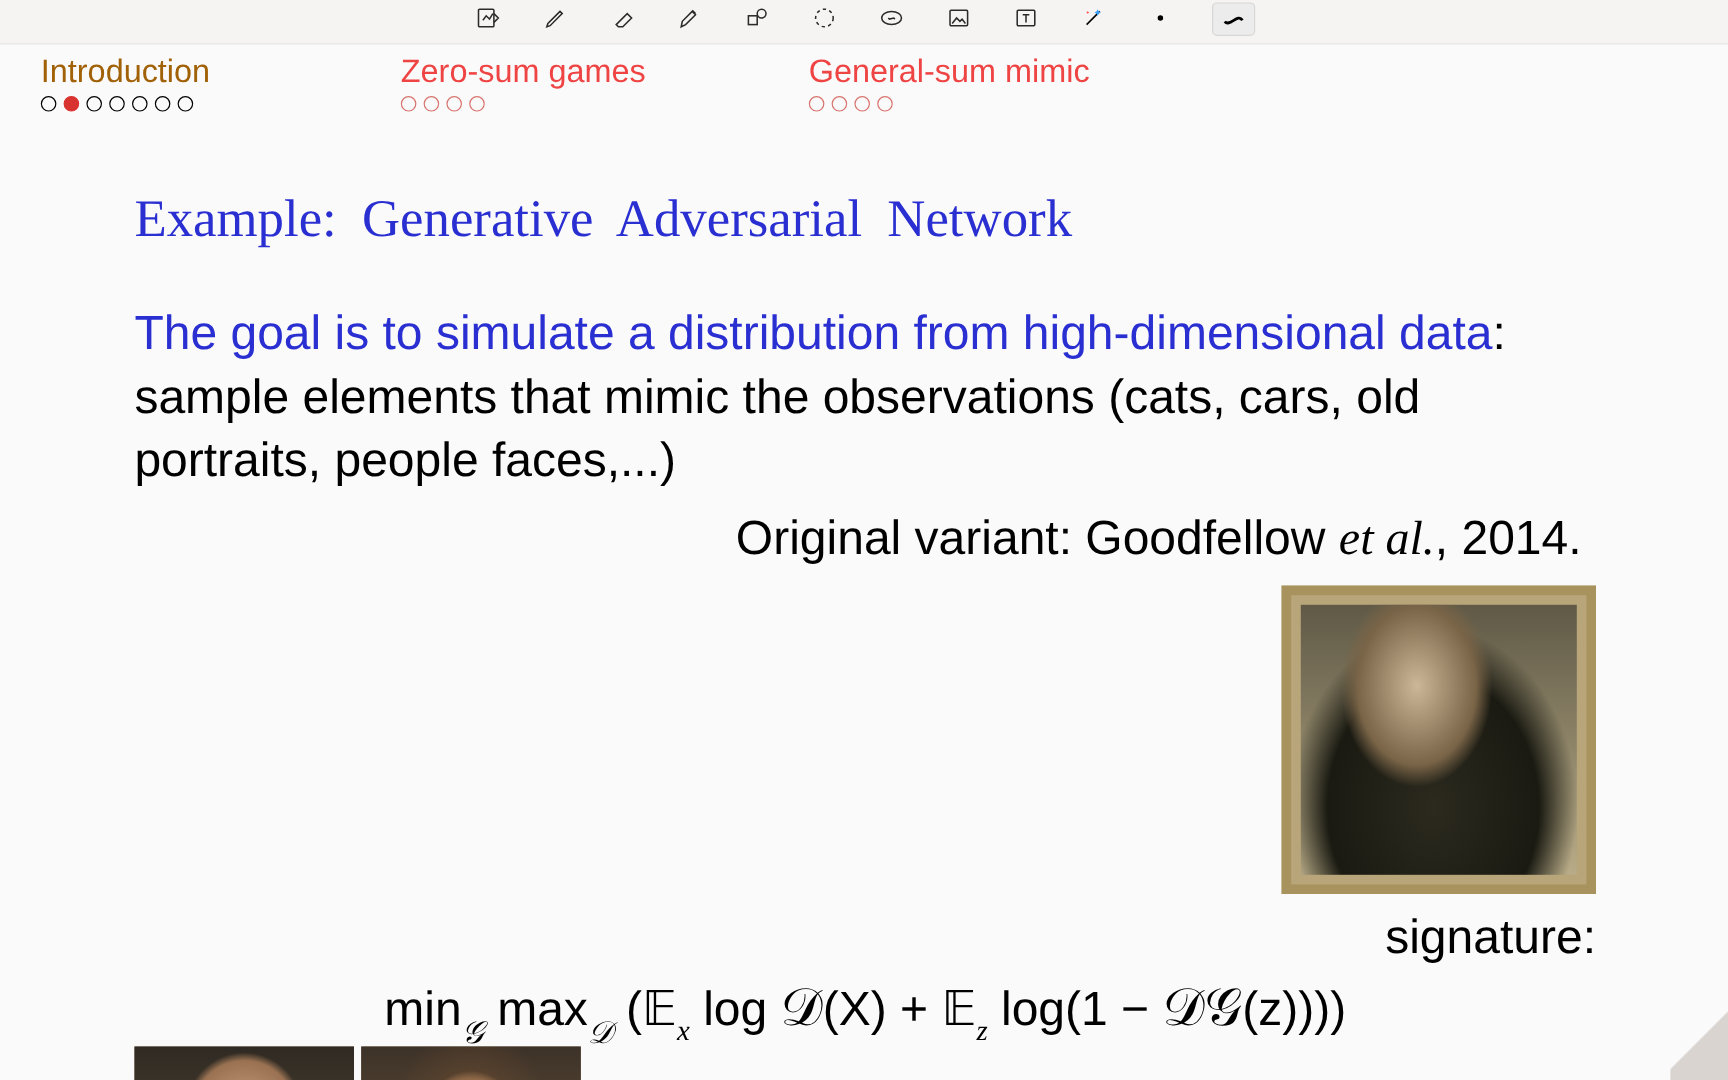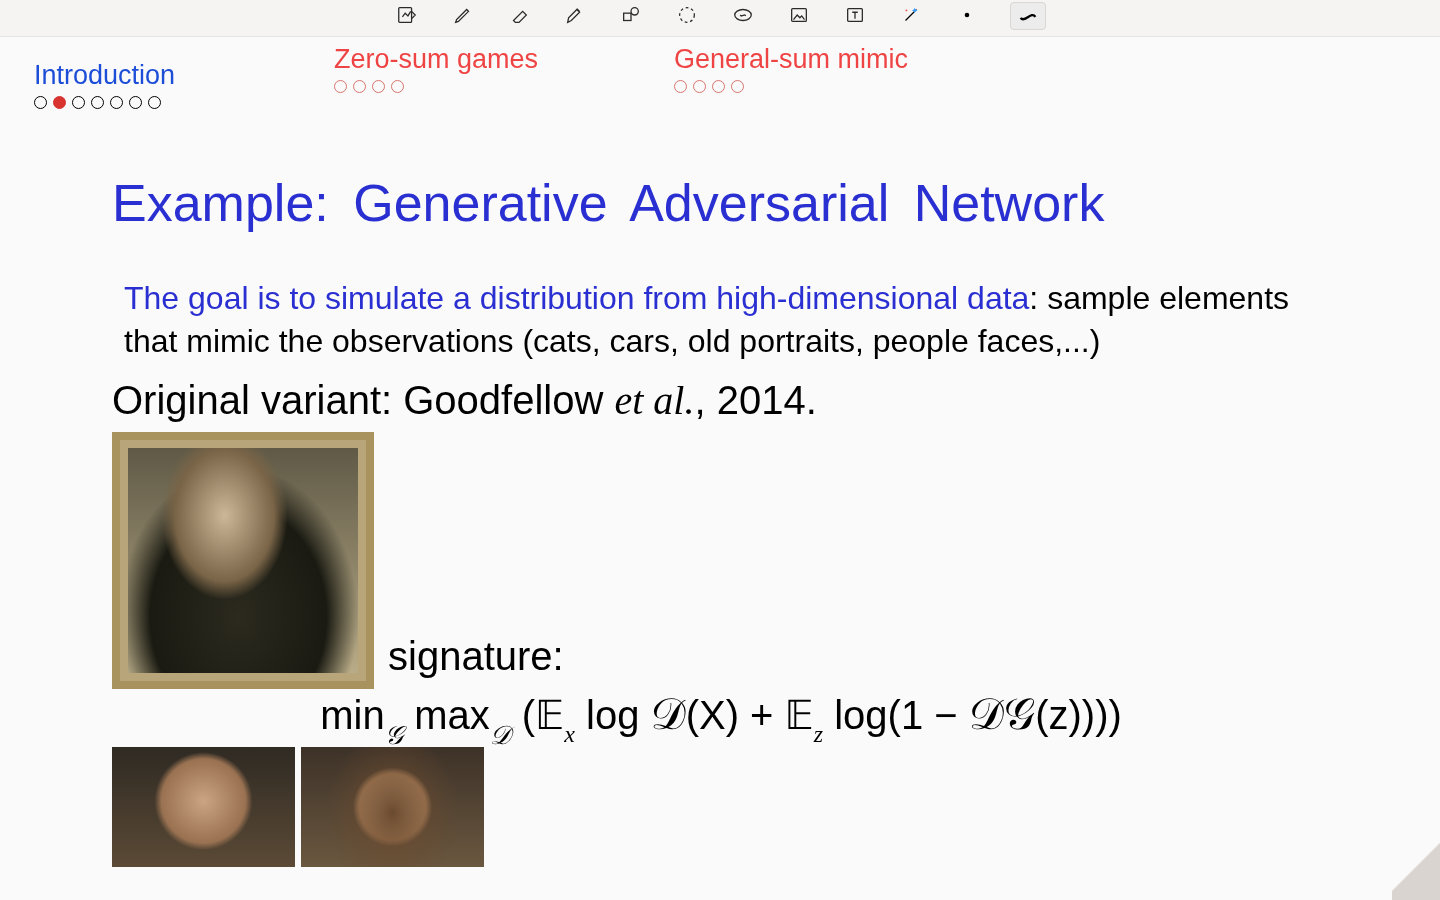--- a/index.html
+++ b/index.html
@@ -49,63 +49,65 @@
   .nav {
     display: grid;
     grid-template-columns: 300px 340px 370px 1fr;
     padding: 8px 34px 4px 34px;
     font-family: "Trebuchet MS", "Verdana", sans-serif;
     font-size: 27px;
     line-height: 1.05;
   }
   .nav-item { display: flex; flex-direction: column; gap: 3px; }
   .nav-label { white-space: nowrap; }
-  .nav-item.active .nav-label { color: #1d4ed8; margin-top: 16px; }
+  .nav-item.active .nav-label { color: #a16207; }
   .nav-item:not(.active) .nav-label { color: #ef4444; }
   .dots { display: flex; gap: 6px; margin-top: 4px; }
   .dot-o {
     width: 13px; height: 13px; border-radius: 50%;
     border: 1.9px solid; box-sizing: border-box;
   }
   .nav-item.active .dot-o { border-color: #000; }
   .nav-item.active .dot-o.filled { background: #d8332f; border-color: #d8332f; }
   .nav-item:not(.active) .dot-o { border-color: #d8746e; }
 
   
   .slide {
     padding: 60px 110px 0 112px;
   }
   .title {
     color: #2a2fd2;
-    font-family: Liberation Sans, sans-serif;
-    font-size: 52px;
+    font-family: Liberation Serif, serif;
+    font-size: 44px;
     font-weight: 400;
     margin: 0 0 44px 0;
     word-spacing: 10px;
   }
   .lead {
-    font-size: 32px;
+    font-size: 40px;
     line-height: 1.32;
-    margin: 12px;
+    margin: 0;
     font-family: "Trebuchet MS", "Verdana", sans-serif;
     font-weight: 400;
   }
   .lead .blue { color: #2a2fd2; }
   .orig {
     font-size: 40px;
     line-height: 1.32;
-    margin: 0;
+    margin: 12px;
     font-family: "Trebuchet MS", "Verdana", sans-serif;
+    text-align: right;
   }
   .orig .ital { font-style: italic; font-family: Georgia, serif;}
   .row-portrait {
     display: flex;
     align-items: flex-end;
     gap: 14px;
     margin-top: 4px;
+    flex-direction: column;
   }
   .portrait {
     width: 262px;
     height: 257px;
     background: #b8a57a;
     border: 8px solid #a8935f;
     box-sizing: border-box;
     position: relative;
     overflow: hidden;
   }

